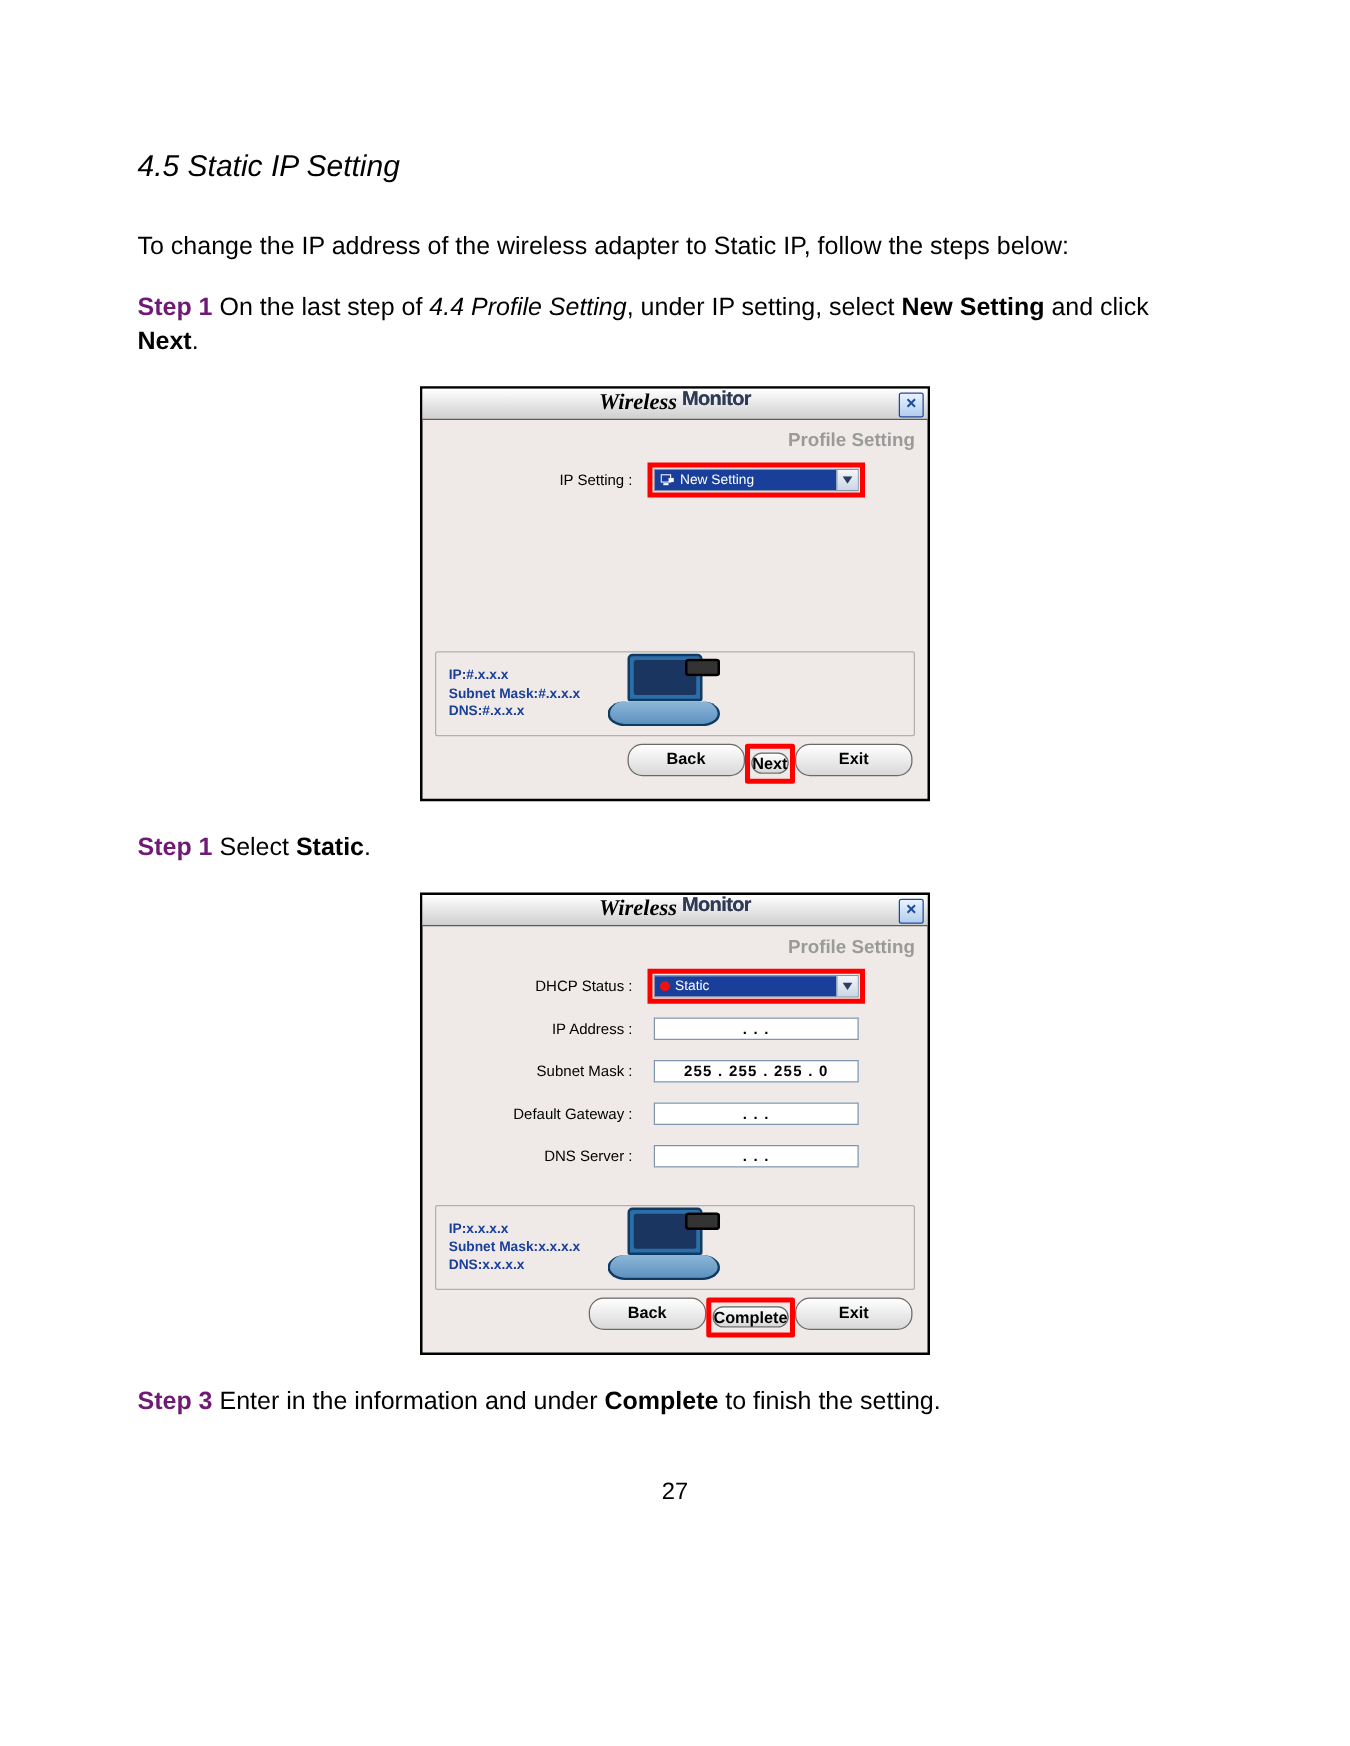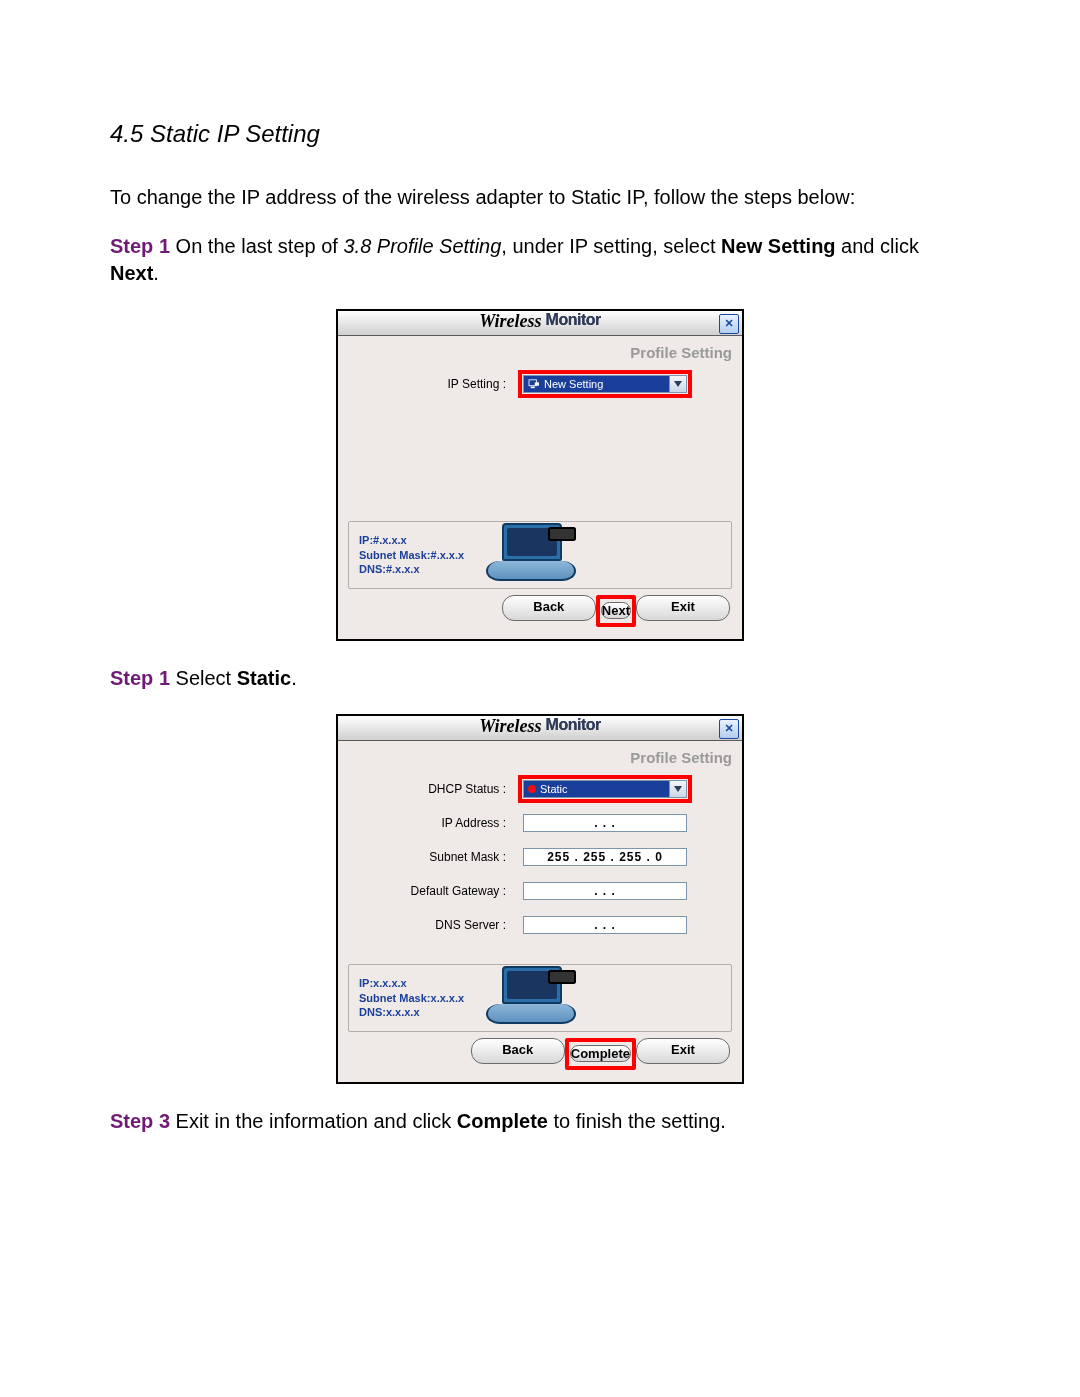--- a/index.html
+++ b/index.html
@@ -248,21 +248,21 @@
 </head>
 <body>
 
 <div class="page">
 
   <div class="section-heading">4.5 Static IP Setting</div>
 
   <div class="body-text">To change the IP address of the wireless adapter to Static IP, follow the steps below:</div>
 
   <div class="body-text">
-    <span class="step-label">Step 1</span><span> On the last step of </span><span class="italic">3.8 Profile Setting</span><span>, under IP setting, select </span><span class="strong">New Setting</span><span> and click </span><span class="strong">Next</span><span>.</span>
+    <span class="step-label">Step 1</span><span> On the last step of </span><span class="italic">4.4 Profile Setting</span><span>, under IP setting, select </span><span class="strong">New Setting</span><span> and click </span><span class="strong">Next</span><span>.</span>
   </div>
 
   <div class="dialog-wrap">
     <div class="dialog">
       <div class="titlebar">
         <span class="brand-wireless">Wireless</span>
         <span class="brand-monitor">Monitor</span>
         <span class="close">✕</span>
       </div>
       <div class="dlg-body">
@@ -395,16 +395,17 @@
           <span class="btn-hi">
             <span class="btn">Complete</span>
           </span>
           <span class="btn">Exit</span>
         </div>
       </div>
     </div>
   </div>
 
   <div class="body-text">
-    <span class="step-label">Step 3</span><span> Exit in the information and click </span><span class="strong">Complete</span><span> to finish the setting.</span>
+    <span class="step-label">Step 3</span><span> Enter in the information and under </span><span class="strong">Complete</span><span> to finish the setting.</span>
   </div>
 
+  <div class="page-num">27</div>
 </div>
 
 </body></html>

